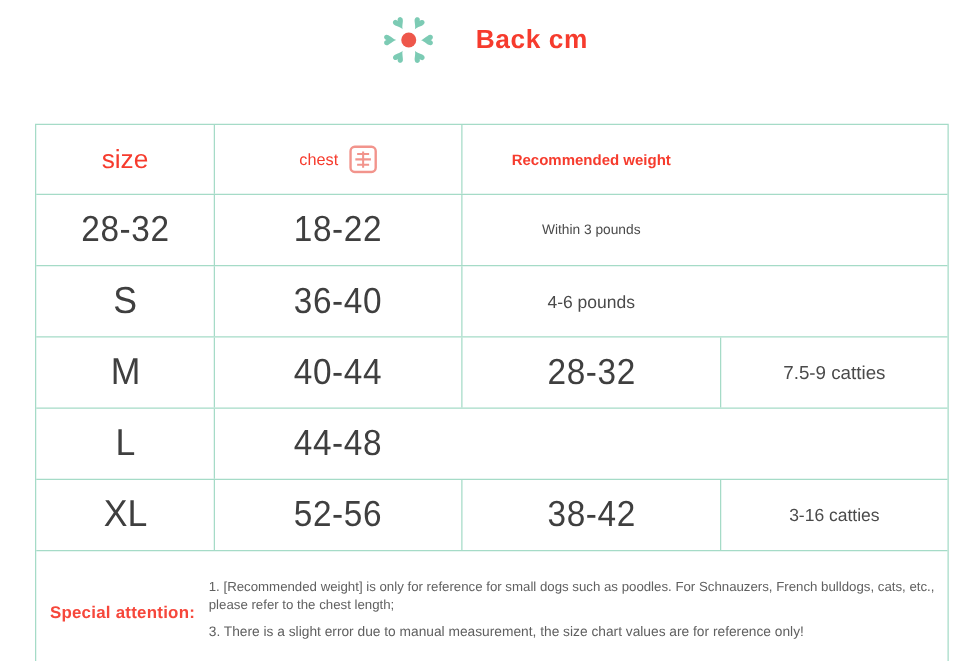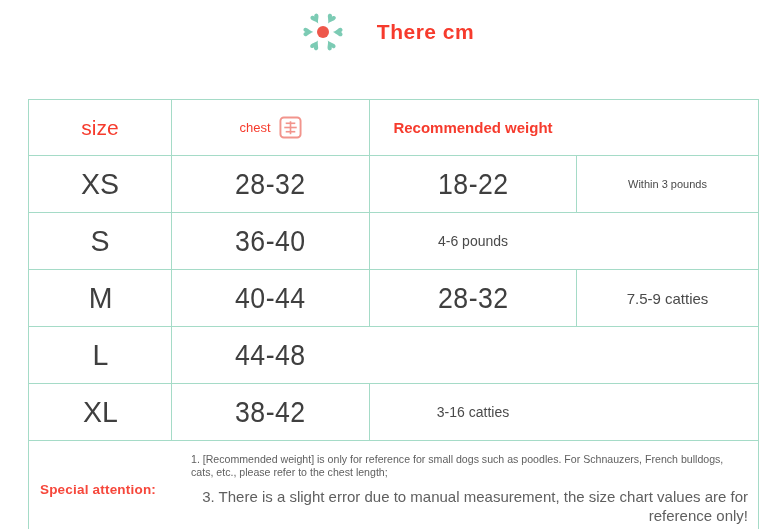--- a/index.html
+++ b/index.html
@@ -40,21 +40,21 @@
   .trow + .trow{border-top:1.5px solid #a5dbc7;}
   .cell{
     display:flex;align-items:center;justify-content:center;gap:8px;
     box-sizing:border-box;overflow:hidden;
   }
   .cell + .cell{border-left:1.5px solid #a5dbc7;}
   
   .h-size{color:#f63b2d;font-size:21px;}
   .h-chest{color:#f63b2d;font-size:13px;}
   .h-back{color:#f63b2d;font-size:18px;}
-  .h-weight{color:#f63b2d;font-size:15px;font-weight:bold;}
+  .h-weight{color:#f63b2d;font-size:12px;font-weight:bold;}
   
   .v-size{color:#3f3f3f;font-size:30px;display:inline-block;transform:scaleX(.95);}
   .v-num{color:#3f3f3f;font-size:29px;display:inline-block;transform:scaleX(.92);letter-spacing:.5px;}
   .v-weight{color:#4a4a4a;font-size:14px;}
   .trow.r0 .v-weight{font-size:11px;}
   .trow.r2 .v-weight,.trow.r3 .v-weight{font-size:15px;}
   
   .stamp{width:23px;height:23px;flex:0 0 auto;}
   
   .notes{
@@ -62,38 +62,38 @@
   }
   .notes-label{
     width:138px;flex:0 0 auto;display:flex;align-items:center;justify-content:center;
     color:#f6473b;font-size:13.5px;font-weight:bold;letter-spacing:.2px;
   }
   .notes-list{
     flex:1;display:flex;flex-direction:column;justify-content:center;gap:9px;
     padding-right:10px;
   }
   .note-item{color:#5f5f5f;line-height:1.25;}
-  .note-1{font-size:10.6px;margin-left:24px;}
+  .note-1{font-size:10.6px;}
   .note-2{font-size:11.2px;}
-  .note-3{font-size:15px;text-align:right;}
+  .note-3{font-size:11px;}
 </style>
 </head>
 <body>
 
 <div class="top-header">
   <div class="flower">
     <span class="petal" style="--a:30deg">♥</span>
     <span class="petal" style="--a:90deg">♥</span>
     <span class="petal" style="--a:150deg">♥</span>
     <span class="petal" style="--a:210deg">♥</span>
     <span class="petal" style="--a:270deg">♥</span>
     <span class="petal" style="--a:330deg">♥</span>
     <span class="flower-center"></span>
   </div>
-  <span class="unit-label">There cm</span>
+  <span class="unit-label">Back cm</span>
 </div>
 
 <div class="sheet">
 
   <div class="trow head">
     <div class="cell">
       <span class="h-size">size</span>
     </div>
     <div class="cell">
       <span class="h-chest">chest</span>
@@ -104,23 +104,20 @@
         <line x1="7" y1="16.4" x2="17" y2="16.4" stroke="#f2948c" stroke-width="1.7"></line>
         <line x1="12" y1="5.5" x2="12" y2="19" stroke="#f2948c" stroke-width="1.7"></line>
       </svg>
     </div>
     <div class="cell">
       <span class="h-weight">Recommended weight</span>
     </div>
   </div>
 
   <div class="trow r0">
-    <div class="cell">
-        <span class="v-size">XS</span>
-      </div>
     <div class="cell">
         <span class="v-num">28-32</span>
       </div>
     <div class="cell">
         <span class="v-num">18-22</span>
       </div>
     <div class="cell">
         <span class="v-weight">Within 3 pounds</span>
       </div>
   </div>
@@ -159,20 +156,23 @@
     <div class="cell">
         <span class="v-num">44-48</span>
       </div>
   </div>
 
   <div class="trow r4">
     <div class="cell">
         <span class="v-size">XL</span>
       </div>
     <div class="cell">
+        <span class="v-num">52-56</span>
+      </div>
+    <div class="cell">
         <span class="v-num">38-42</span>
       </div>
     <div class="cell">
         <span class="v-weight">3-16 catties</span>
       </div>
   </div>
 
   <div class="notes">
     <div class="notes-label">Special attention:</div>
     <div class="notes-list">

